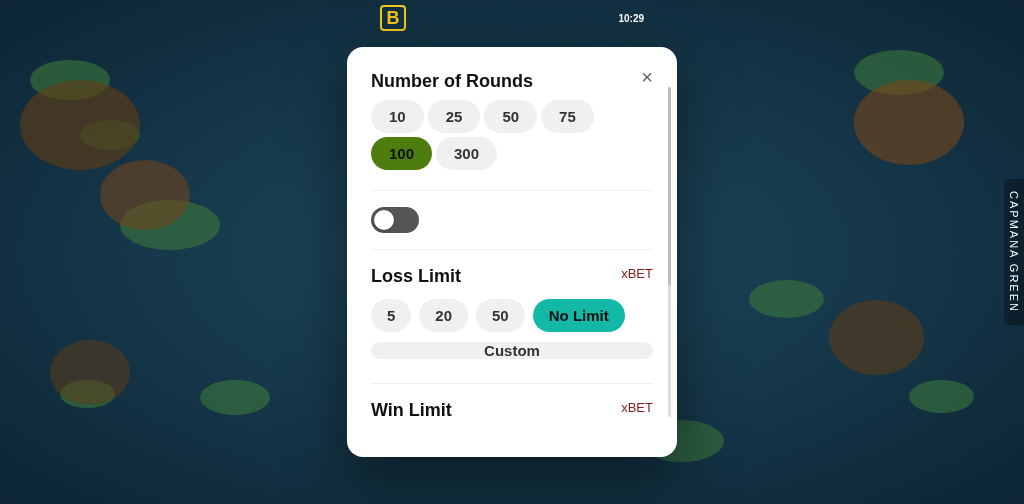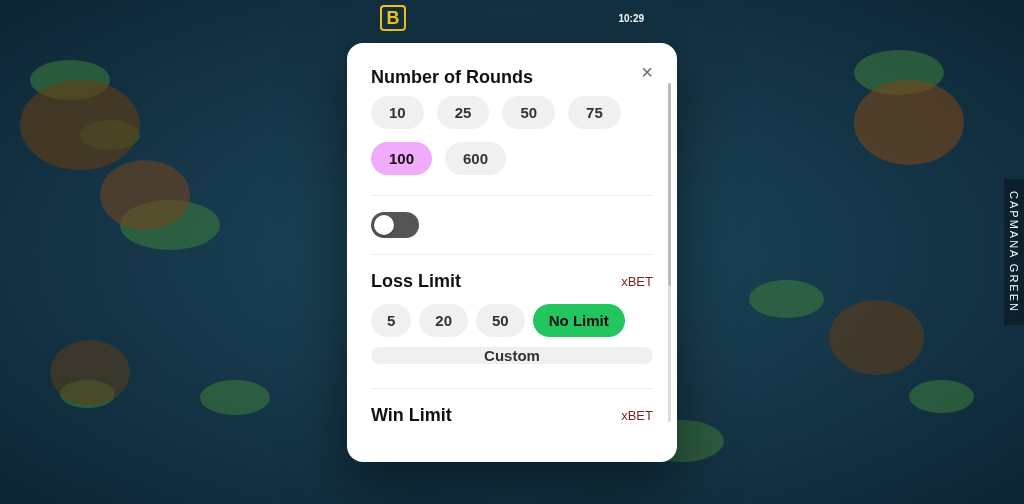--- a/index.html
+++ b/index.html
@@ -136,38 +136,38 @@
     .section-title {
       font-size: 18px;
       font-weight: 700;
       color: #111;
       margin-bottom: 8px;
     }
 
     .rounds-grid {
       display: flex;
       flex-wrap: wrap;
-      gap: 13px;
+      gap: 4px;
       margin-bottom: 20px;
     }
 
     .round-btn {
       padding: 8px 18px;
       border-radius: 20px;
       border: none;
       background: #f0f0f0;
       color: #333;
       font-size: 15px;
       font-weight: 600;
       cursor: pointer;
       transition: background 0.15s;
     }
 
     .round-btn.active {
-      background: #f0abfc;
+      background: #4d7c0f;
       color: #111;
     }
 
     .divider {
       height: 1px;
       background: #eee;
       margin: 16px 0;
     }
 
     .turbo-row {
@@ -201,21 +201,21 @@
       width: 20px;
       height: 20px;
       background: white;
       border-radius: 50%;
       transition: left 0.2s;
       box-shadow: 0 1px 3px rgba(0,0,0,0.3);
     }
 
     .limit-header {
       display: flex;
-      align-items: center;
+      align-items: flex-start;
       justify-content: space-between;
       margin-bottom: 12px;
     }
 
     .limit-title {
       font-size: 18px;
       font-weight: 700;
       color: #111;
     }
 
@@ -237,21 +237,21 @@
       border-radius: 20px;
       border: none;
       background: #f0f0f0;
       color: #333;
       font-size: 15px;
       font-weight: 600;
       cursor: pointer;
     }
 
     .limit-btn.active {
-      background: #22c55e;
+      background: #14b8a6;
       color: #111;
     }
 
     .custom-btn {
       width: 100%;
       padding: 0;
       border-radius: 12px;
       border: none;
       background: #f0f0f0;
       color: #333;
@@ -317,21 +317,21 @@
     <button class="close-btn">×</button>
 
     <div>
       <div class="section-title">Number of Rounds</div>
       <div class="rounds-grid">
         <button class="round-btn">10</button>
         <button class="round-btn">25</button>
         <button class="round-btn">50</button>
         <button class="round-btn">75</button>
         <button class="round-btn active">100</button>
-        <button class="round-btn">600</button>
+        <button class="round-btn">300</button>
       </div>
     </div>
 
     <div class="divider"></div>
 
     <div>
       <div class="turbo-row">
         <div class="toggle-track">
           <div class="toggle-thumb"></div>
         </div>

